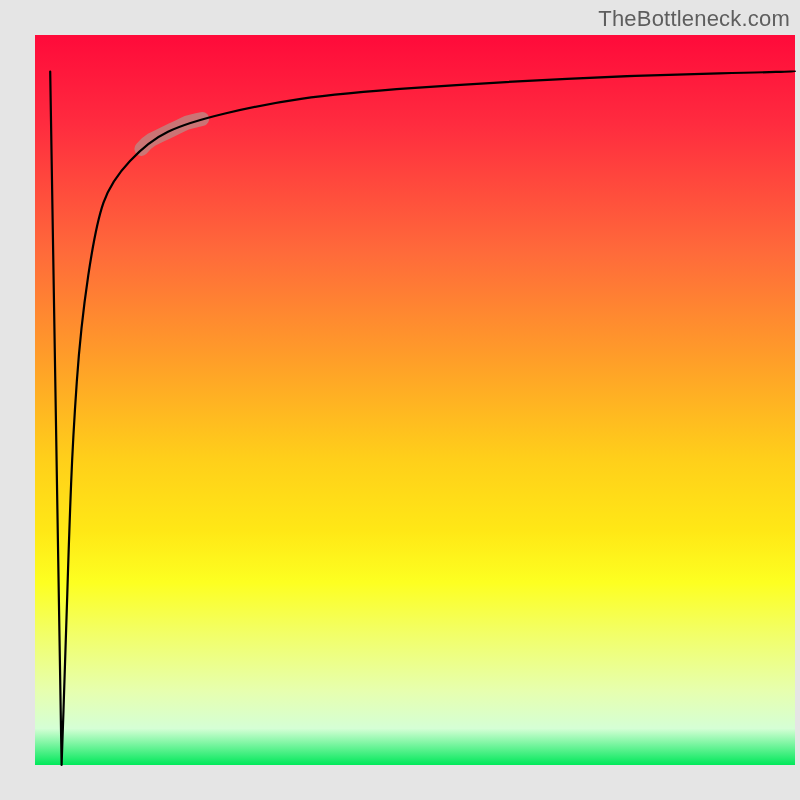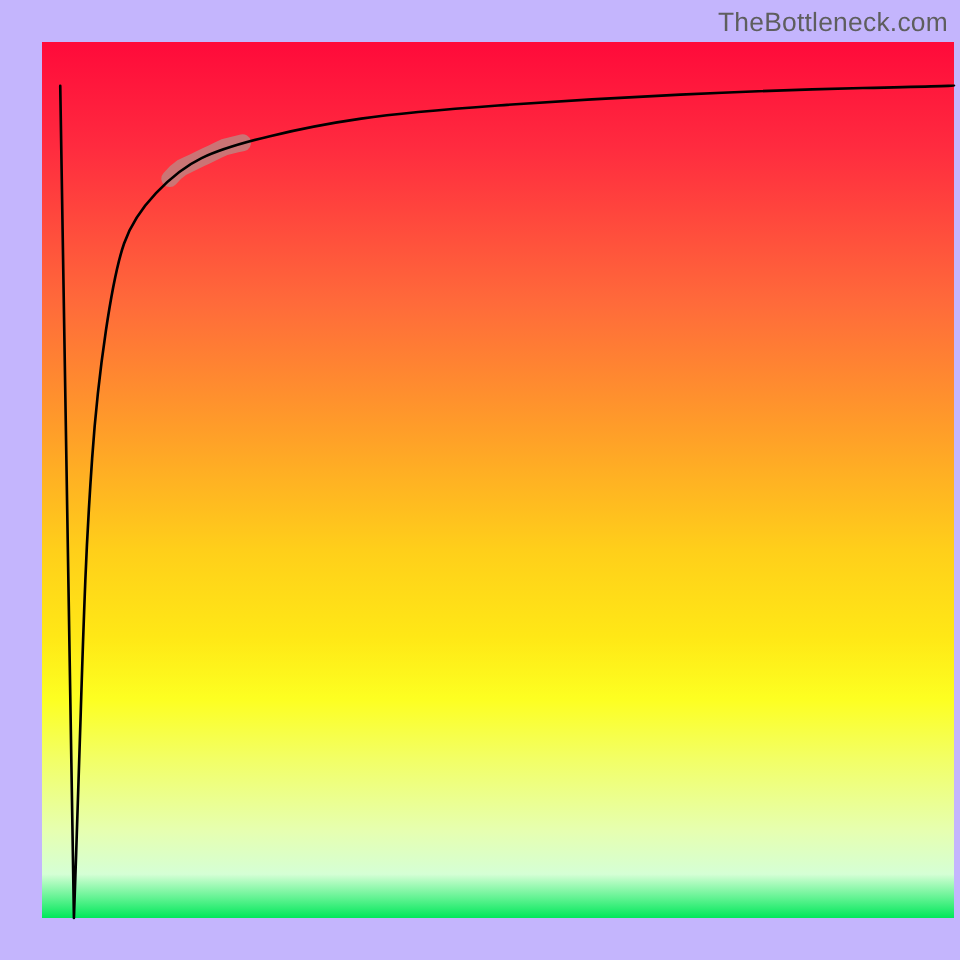--- a/index.html
+++ b/index.html
@@ -1,21 +1,21 @@
 <!DOCTYPE html>
 <html><head>
 <meta charset="utf-8">
 <style>
   * { margin: 0; padding: 0; box-sizing: border-box; }
   html, body { width: 800px; height: 800px; overflow: hidden; background: #000; }
   .chart-container {
     position: relative;
     width: 800px;
     height: 800px;
-    background: #c4b5fd;
+    background: #e5e5e5;
   }
   .plot-area {
     position: absolute;
     left: 35px;
     top: 35px;
     width: 760px;
     height: 730px;
     background: linear-gradient(to bottom,
       #ff0a3a 0%,
       #ff2b3f 12%,

